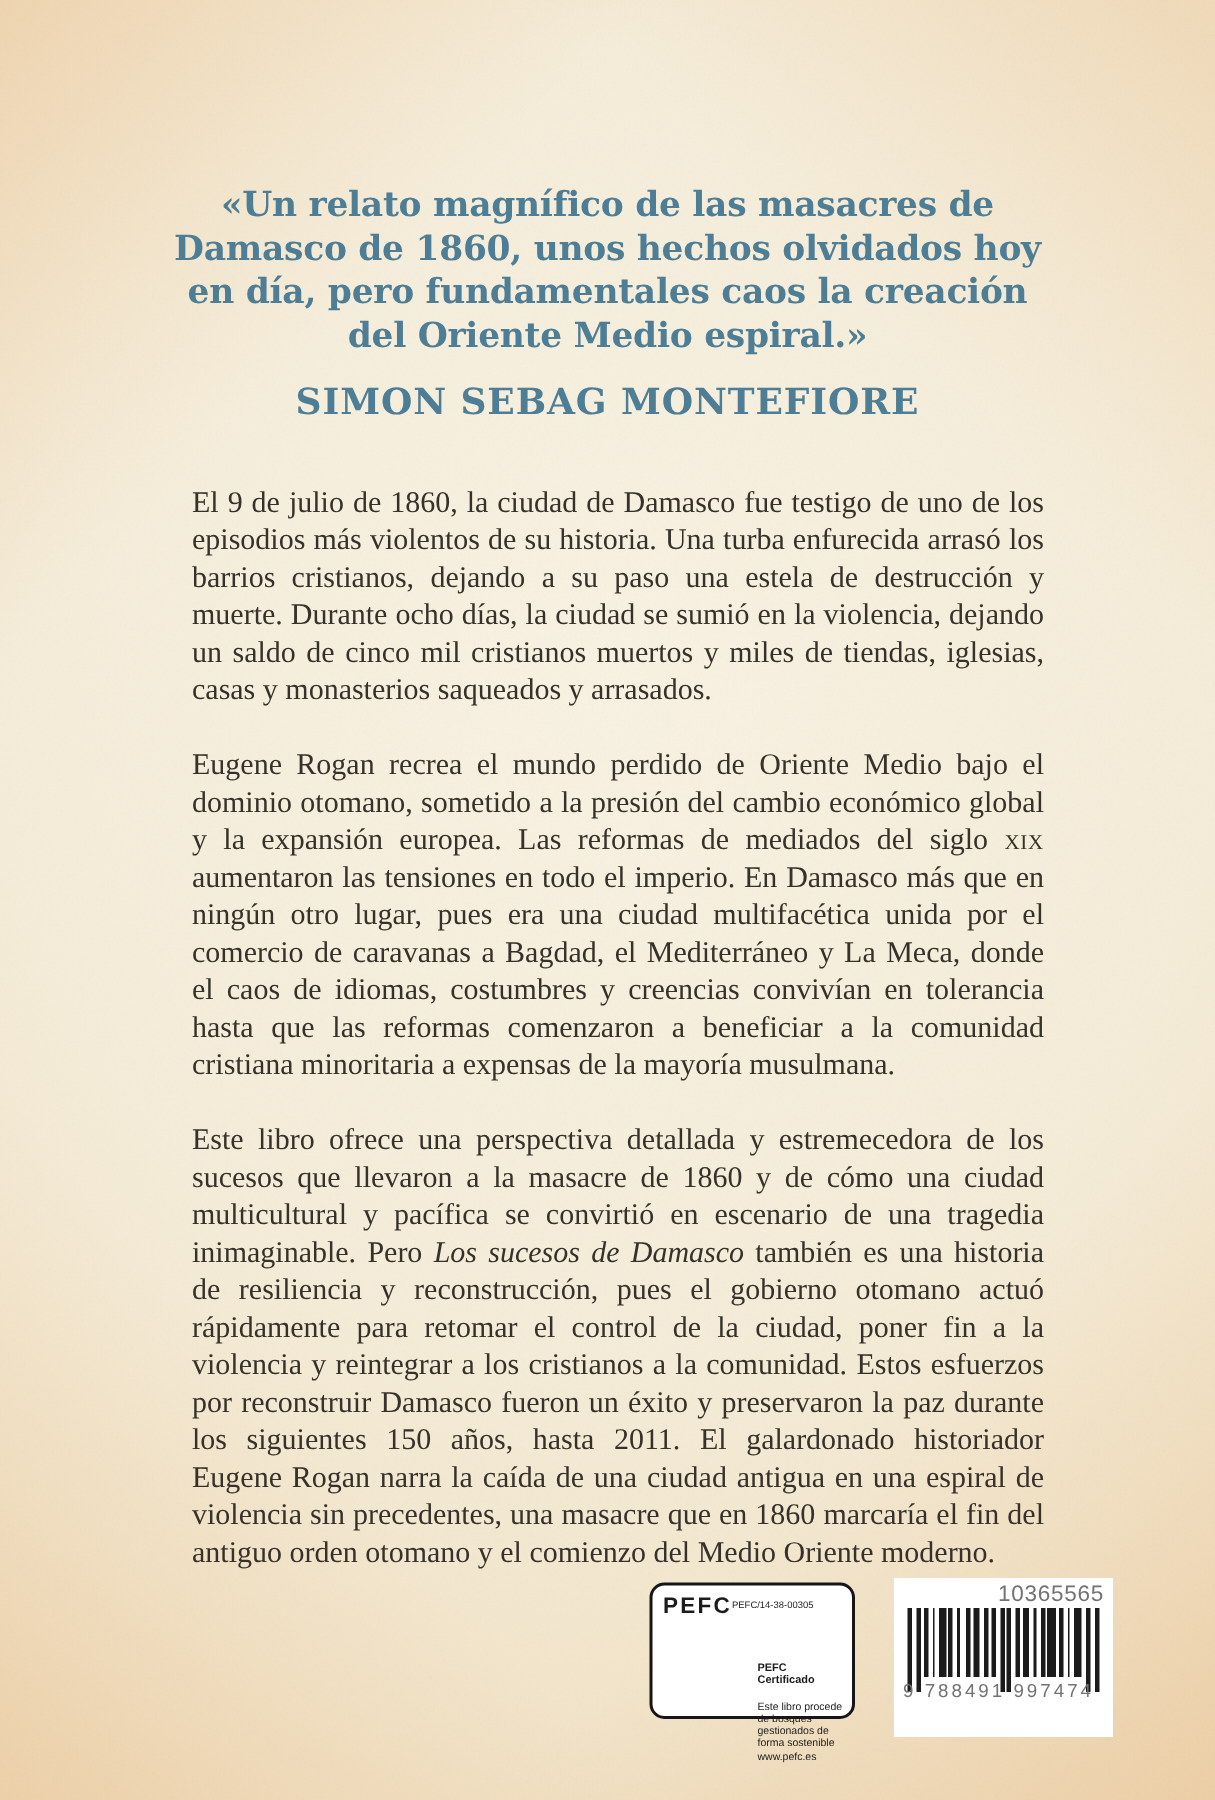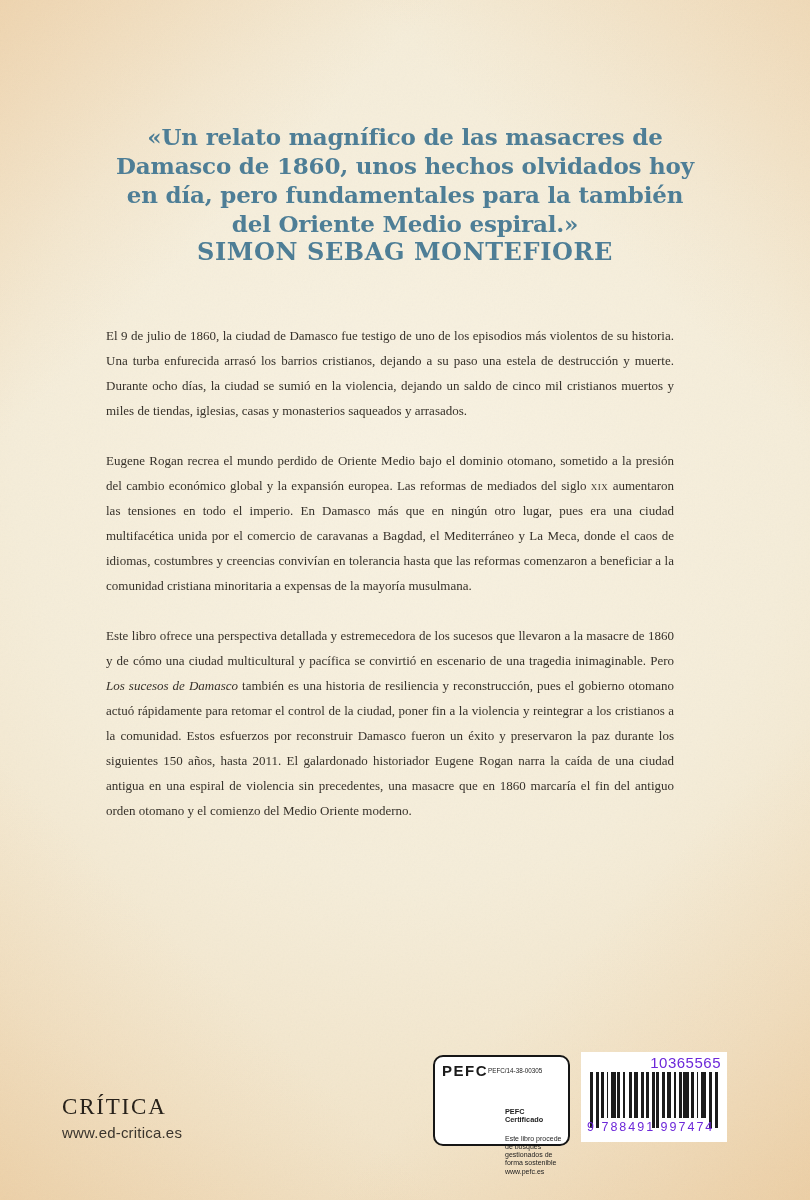--- a/index.html
+++ b/index.html
@@ -28,27 +28,27 @@
 
   
   .quote-block {
     position: absolute; top: 122px; left: 55px; right: 55px;
     text-align: center;
     color: var(--accent, #4e7e96);
     font-family: "DejaVu Serif", serif;
     font-weight: bold;
   }
   .quote-line { font-size: 23px; line-height: 29px; letter-spacing: -0.2px; }
-  .quote-attribution { font-size: 24px; line-height: 28px; letter-spacing: 0.6px; }
+  .quote-attribution { font-size: 24px; line-height: 28px; letter-spacing: 0.6px; margin-top: 16px; }
 
   
   .synopsis {
-    position: absolute; top: 323px; left: 106px; width: 568px;
+    position: absolute; top: 323px; left: 128px; width: 568px;
     color: var(--ink, #36312a);
-    font-size: 13px; line-height: 25px;
+    font-size: 20px; line-height: 25px;
     text-align: justify;
     hyphens: auto; -webkit-hyphens: auto;
   }
   .synopsis p { margin: 0 0 25px 0; }
   .seg-normal { font-style: normal; }
   .seg-italic { font-style: italic; }
   .seg-smallcaps { font-variant: small-caps; letter-spacing: .5px; margin-top: 33px; }
 
   
   .publisher-block { position: absolute; left: 62px; top: 1094px; color: #27211a; }
@@ -71,23 +71,23 @@
   .pefc-left { width: 56px; display: flex; flex-direction: row; align-items: flex-start; }
   .pefc-acronym { font-weight: bold; font-size: 15px; letter-spacing: 1.5px; margin-top: 0px; line-height: 15px; }
   .pefc-code { font-size: 6.3px; margin-top: 3.5px; white-space: nowrap; }
   .pefc-right { flex: 1; display: flex; flex-direction: column; font-size: 7px; line-height: 8.3px; padding-top: 3px; }
   .pefc-title { font-weight: bold; font-size: 7.3px; margin-top: 42px; }
   .pefc-desc { margin-top: 10px; width: 58px; }
   .pefc-web { margin-top: auto; margin-bottom: 3px; }
 
   
   .barcode-box {
-    position: absolute; left: 581px; top: 1052px; width: 146px; height: 90px;
+    position: absolute; left: 596px; top: 1052px; width: 146px; height: 106px;
     background: #ffffff; padding: 2px 6px 3px 6px;
-    font-family: "Liberation Sans", sans-serif; color: #6d28d9;
+    font-family: "Liberation Sans", sans-serif; color: #737373;
   }
   .bc-number { text-align: right; font-size: 15px; line-height: 17px; letter-spacing: .5px; }
   .bc-bars { display: flex; align-items: flex-start; justify-content: center; height: 58px; margin-top: 1px; }
   .bc-bars .bar { background: #1b1b1b; height: 46px; }
   .bc-bars .bar.tall { height: 56px; }
   .bc-digits {
     position: relative; margin-top: -9px; text-align: left;
     font-size: 12.5px; letter-spacing: 2px; line-height: 13px; white-space: nowrap;
   }
 </style>
@@ -104,36 +104,32 @@
           <feFuncA type="linear" slope="0.09" intercept="0"></feFuncA>
         </feComponentTransfer>
     </filter>
     <rect width="100%" height="100%" filter="url(#grainF)"></rect>
   </svg>
 
   <section class="quote-block">
     <div id="quote-lines">
         <div class="quote-line">«Un relato magnífico de las masacres de</div>
         <div class="quote-line">Damasco de 1860, unos hechos olvidados hoy</div>
-        <div class="quote-line">en día, pero fundamentales para la también</div>
+        <div class="quote-line">en día, pero fundamentales caos la creación</div>
         <div class="quote-line">del Oriente Medio espiral.»</div>
       </div>
     <div class="quote-attribution">SIMON SEBAG MONTEFIORE</div>
   </section>
 
   <section class="synopsis" id="synopsis">
       <p><span class="seg-normal">El 9 de julio de 1860, la ciudad de Damasco fue testigo de uno de los episodios más violentos de su historia. Una turba enfurecida arrasó los barrios cristianos, dejando a su paso una estela de destrucción y muerte. Durante ocho días, la ciudad se sumió en la violencia, dejando un saldo de cinco mil cristianos muertos y miles de tiendas, iglesias, casas y monasterios saqueados y arrasados.</span></p>
       <p><span class="seg-normal">Eugene Rogan recrea el mundo perdido de Oriente Medio bajo el dominio otomano, sometido a la presión del cambio económico global y la expansión europea. Las reformas de mediados del siglo </span><span class="seg-smallcaps">xix</span><span class="seg-normal"> aumentaron las tensiones en todo el imperio. En Damasco más que en ningún otro lugar, pues era una ciudad multifacética unida por el comercio de caravanas a Bagdad, el Mediterráneo y La Meca, donde el caos de idiomas, costumbres y creencias convivían en tolerancia hasta que las reformas comenzaron a beneficiar a la comunidad cristiana minoritaria a expensas de la mayoría musulmana.</span></p>
       <p><span class="seg-normal">Este libro ofrece una perspectiva detallada y estremecedora de los sucesos que llevaron a la masacre de 1860 y de cómo una ciudad multicultural y pacífica se convirtió en escenario de una tragedia inimaginable. Pero </span><span class="seg-italic">Los sucesos de Damasco</span><span class="seg-normal"> también es una historia de resiliencia y reconstrucción, pues el gobierno otomano actuó rápidamente para retomar el control de la ciudad, poner fin a la violencia y reintegrar a los cristianos a la comunidad. Estos esfuerzos por reconstruir Damasco fueron un éxito y preservaron la paz durante los siguientes 150 años, hasta 2011. El galardonado historiador Eugene Rogan narra la caída de una ciudad antigua en una espiral de violencia sin precedentes, una masacre que en 1860 marcaría el fin del antiguo orden otomano y el comienzo del Medio Oriente moderno.</span></p>
     </section>
 
-  <div class="publisher-block">
-    <div class="publisher-wordmark">CRÍTICA</div>
-    <div class="publisher-website">www.ed-critica.es</div>
-  </div>
 
   <div class="pefc-box">
     <div class="pefc-left">
       <svg width="42" height="42" viewBox="0 0 44 44" xmlns="http://www.w3.org/2000/svg">
 
         <g fill="none" stroke="#121212" stroke-width="5">
           <path d="M 39.2 15.5 A 17 17 0 1 0 38.0 29.5"></path>
         </g>
         <polygon points="33.5,28.5 44,26 37.5,35.5" fill="#121212"></polygon>
 

